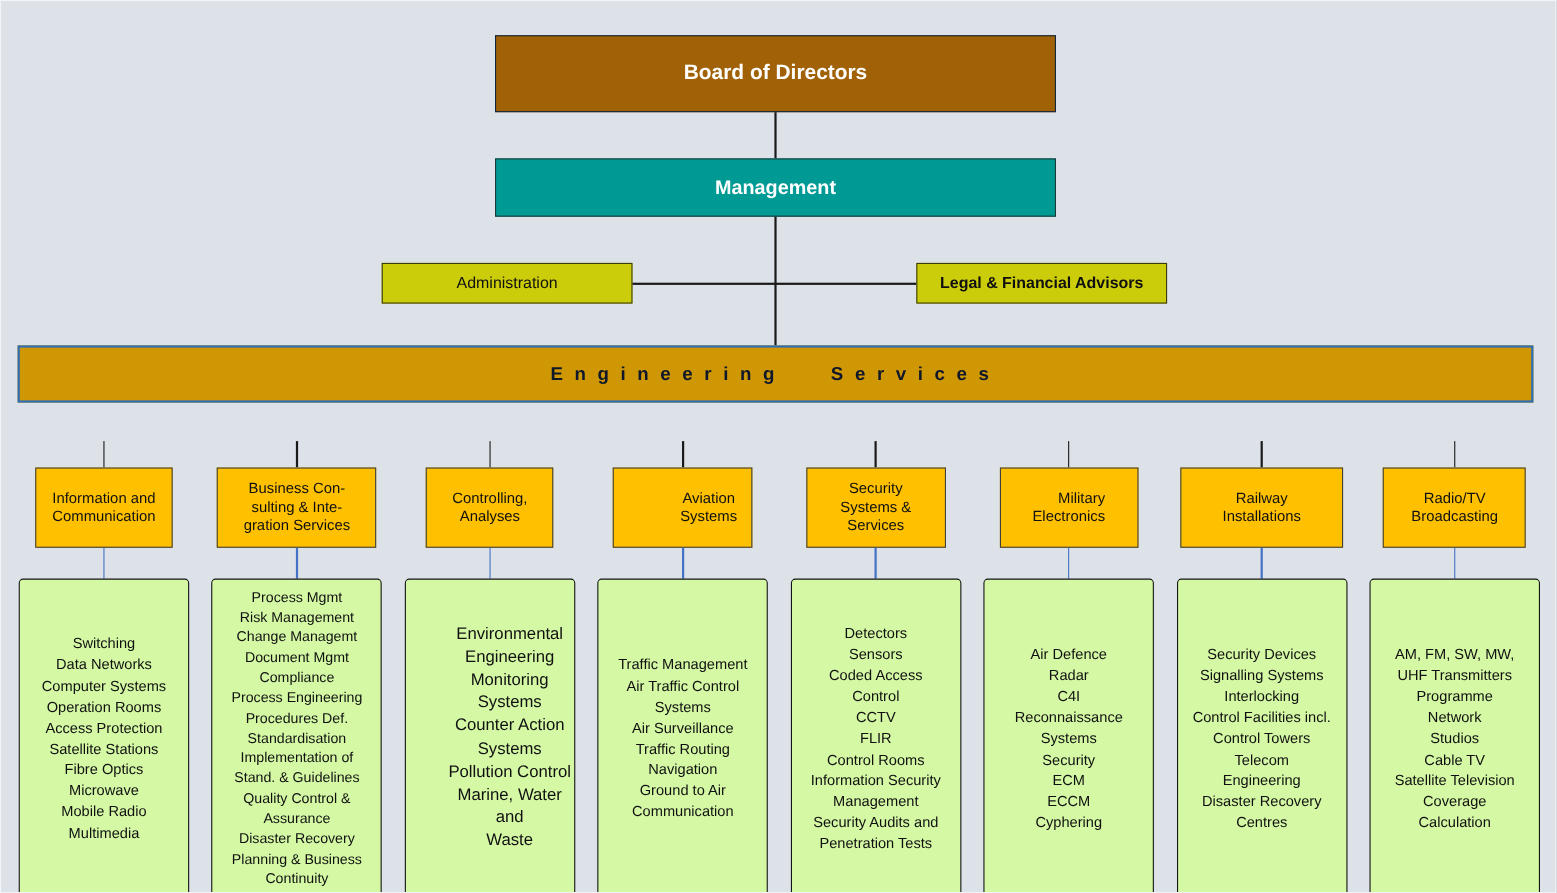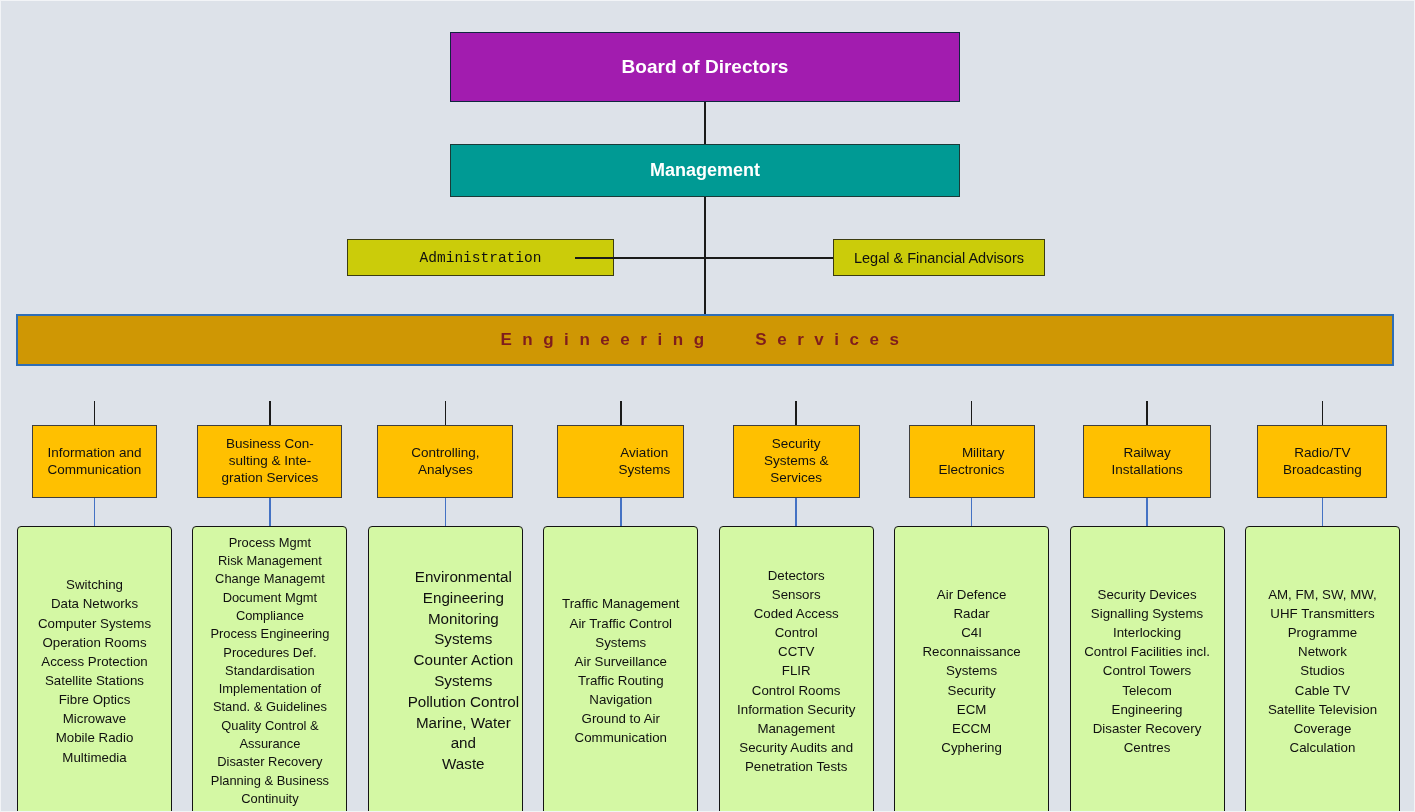--- a/index.html
+++ b/index.html
@@ -9,39 +9,39 @@
     background:#dde2e9;
     font-family:"Liberation Sans", sans-serif;
     overflow:hidden;
     border:1px solid #f2f4f7;
     box-sizing:border-box;
   }
   
   .node{position:absolute;display:flex;align-items:center;justify-content:center;box-sizing:border-box;text-align:center;}
   .board{
     left:449px;top:31px;width:510px;height:70px;
-    background:#a21caf;border:1px solid #10263f;
+    background:#a16207;border:1px solid #10263f;
     color:#ffffff;font-size:19px;font-weight:bold;
   }
   .management{
     left:449px;top:143px;width:510px;height:53px;
     background:#009a94;border:1px solid #1a3a38;
     color:#ffffff;font-size:18px;font-weight:bold;
   }
   .sidebox{
     top:238px;height:37px;
     background:#cbcc0a;border:1.5px solid #3c3c10;
     color:#101010;font-size:14.5px;
   }
-  .admin{left:346px;width:267px;font-family:Liberation Mono, monospace;}
-  .legal{left:832px;width:212px;}
+  .admin{left:346px;width:228px;}
+  .legal{left:832px;width:228px;font-weight:bold;}
   .banner{
     left:15px;top:313px;width:1378px;height:52px;
     background:#cf9704;border:2px solid #2f6eb5;
-    color:#7f1d1d;font-size:17px;font-weight:bold;
+    color:#0f172a;font-size:17px;font-weight:bold;
     letter-spacing:0.62em;word-spacing:1.5em;
   }
   
   .vline,.hline{position:absolute;background:#1a1a1a;}
   .vline{width:1.5px;}
   .hline{height:1.5px;}
   .v-board-mgmt{left:703px;top:101px;height:42px;}
   .v-mgmt-banner{left:703px;top:196px;height:117px;}
   .h-admin-legal{left:574px;top:256px;width:258px;}
   
@@ -55,25 +55,25 @@
   .conn-blue{width:1.5px;height:28px;background:#4472c4;}
   .dept{
     height:73px;box-sizing:border-box;
     background:#ffc000;border:1.5px solid #3f3f3f;
     display:flex;align-items:center;justify-content:center;
     text-align:center;color:#101010;font-size:13.5px;line-height:1.24;
     white-space:pre-line;
   }
   .col:nth-child(1) .dept{width:125px;}
   .col:nth-child(2) .dept{width:145px;}
-  .col:nth-child(3) .dept{width:136px;}
+  .col:nth-child(3) .dept{width:116px;}
   .col:nth-child(4) .dept{width:127px;padding-left:47px;}
   .col:nth-child(5) .dept{width:127px;}
   .col:nth-child(6) .dept{width:126px;text-align:right;}
-  .col:nth-child(7) .dept{width:128px;}
+  .col:nth-child(7) .dept{width:148px;}
   .col:nth-child(8) .dept{width:130px;}
   .detail{
     width:155px;height:290px;box-sizing:border-box;
     background:#d4f8a4;border:1.5px solid #141414;border-radius:4px;
     display:flex;align-items:center;justify-content:center;
     text-align:center;color:#101010;font-size:13.3px;line-height:1.44;
     white-space:pre-line;padding:6px 2px;
   }
   .col:nth-child(2) .detail{font-size:12.9px;line-height:1.42;}
   .col:nth-child(3) .detail{font-size:15.2px;line-height:1.37;padding-left:38px;}

